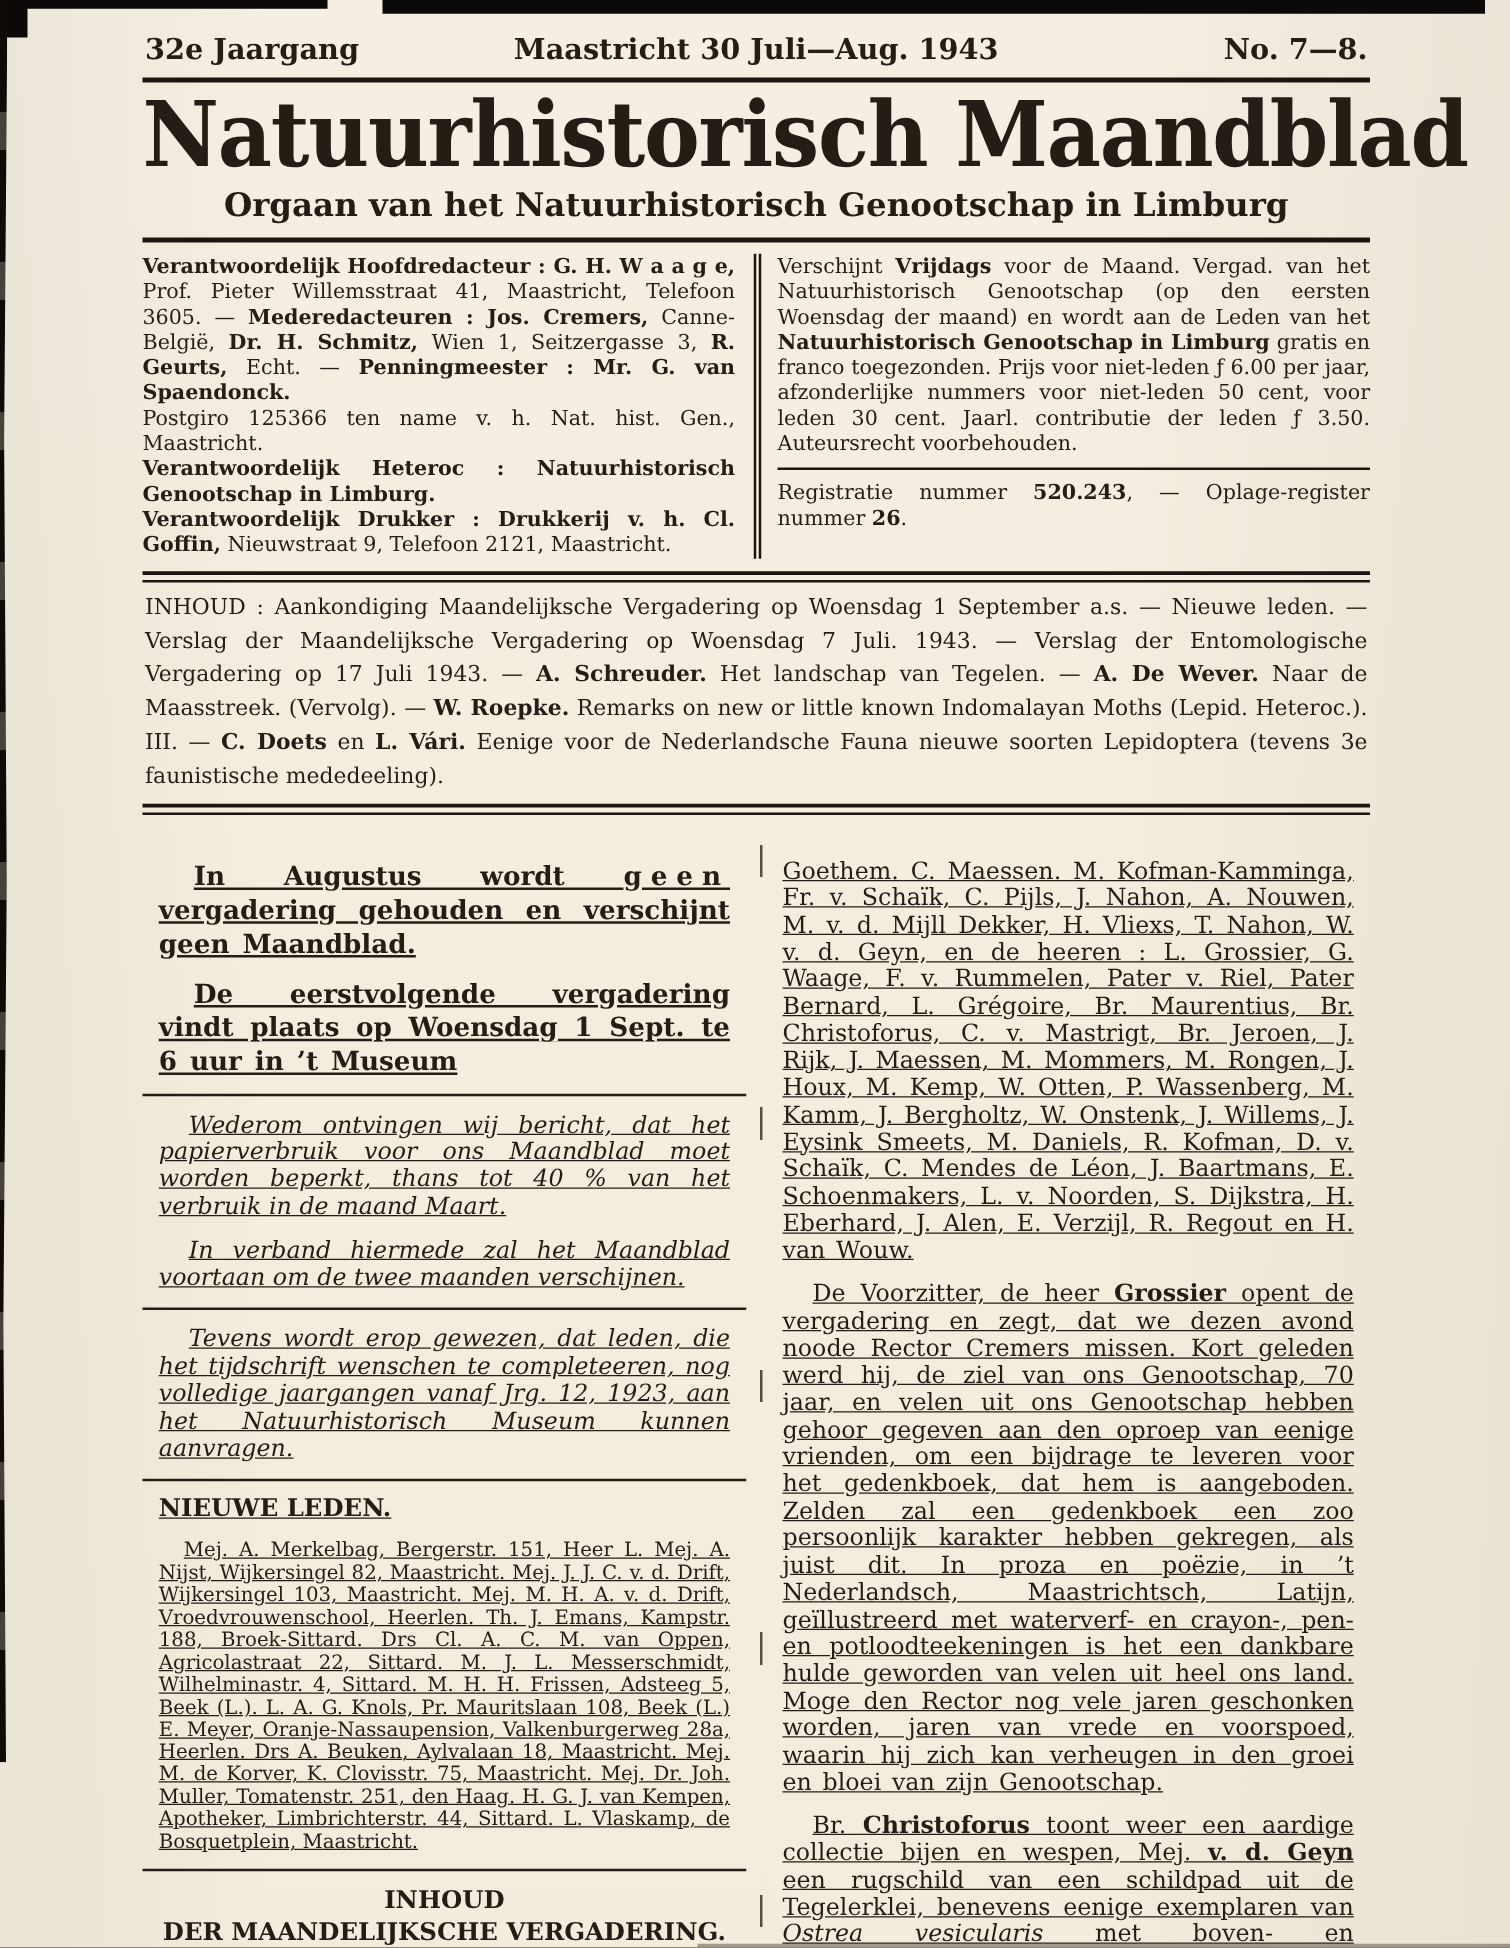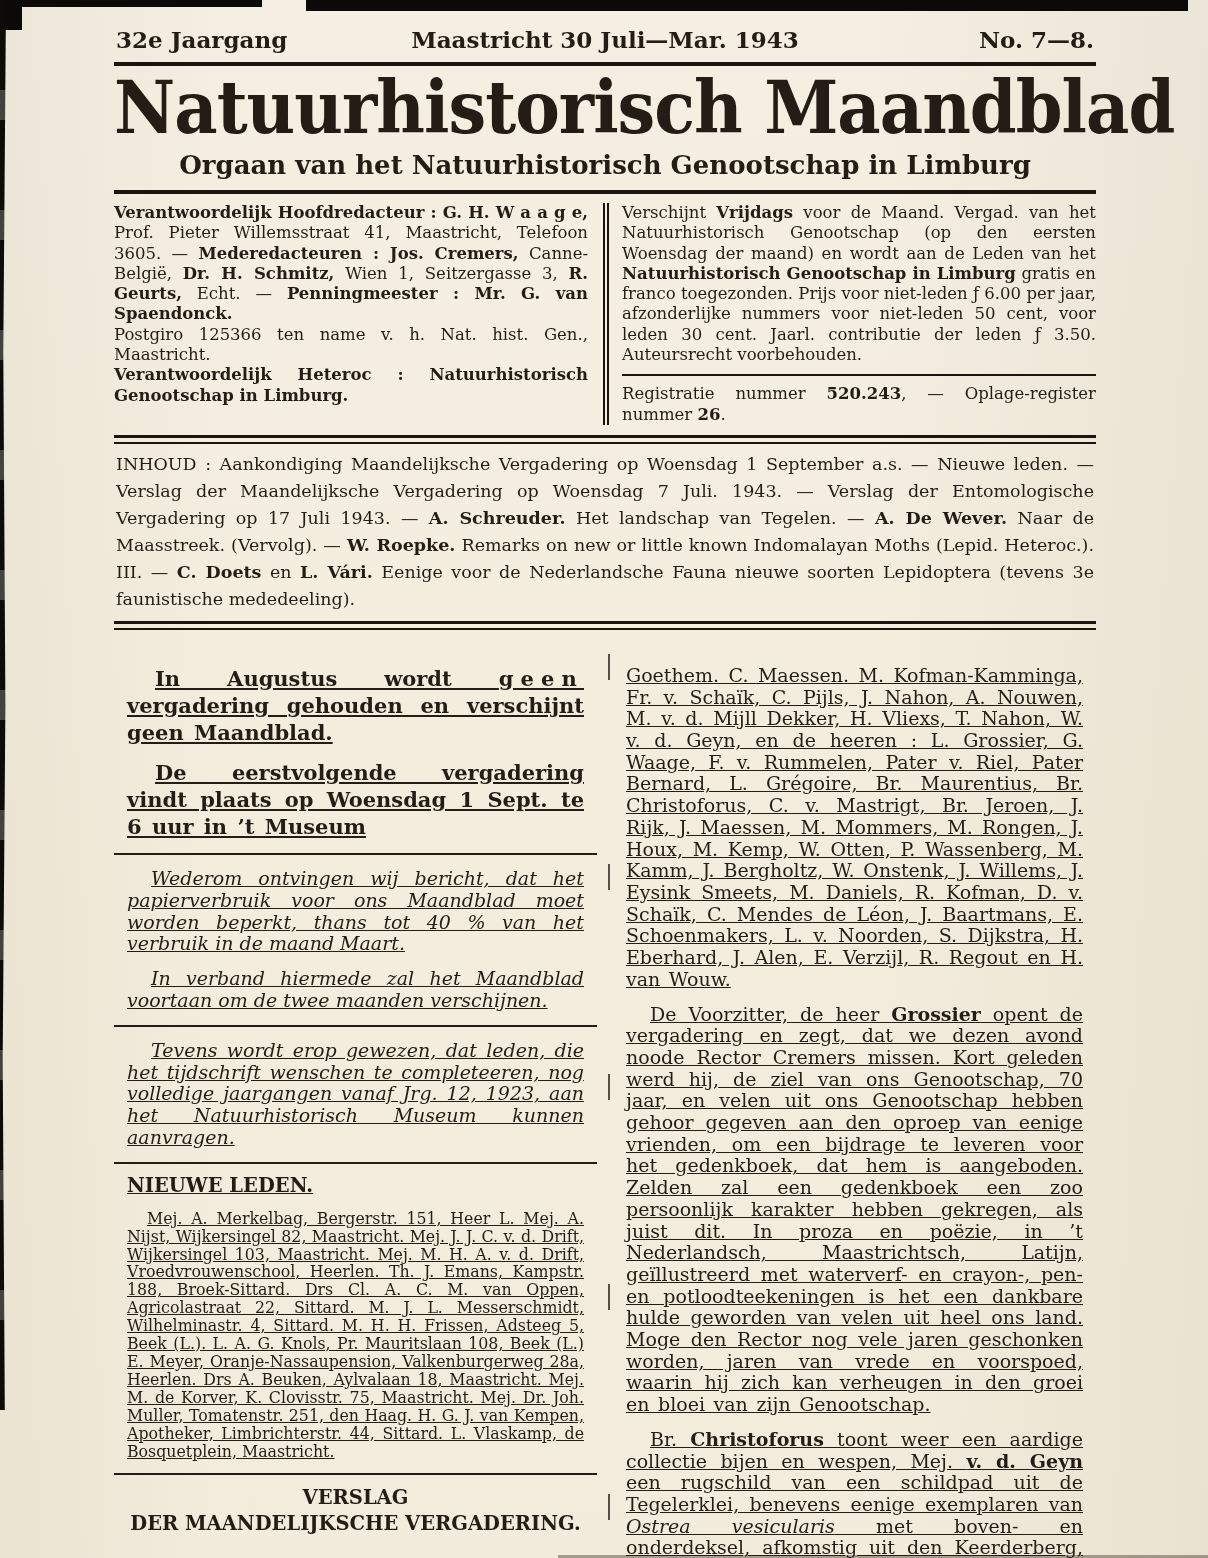--- a/index.html
+++ b/index.html
@@ -93,36 +93,37 @@
   <div class="scan-top-a"></div>
   <div class="scan-top-b"></div>
   <div class="scan-top-c"></div>
   <div class="scan-left"></div>
   <div class="scan-bottom"></div>
 
   <div class="content">
 
     <div class="hdr-row">
       <span class="hdr-vol">32e Jaargang</span>
-      <span class="hdr-date">Maastricht 30 Juli—Mar. 1943</span>
+      <span class="hdr-date">Maastricht 30 Juli—Aug. 1943</span>
       <span class="hdr-issue">No. 7—8.</span>
     </div>
 
     <div class="rule-thick"></div>
 
     <div class="journal-title">Natuurhistorisch Maandblad</div>
     <div class="journal-subtitle">Orgaan van het Natuurhistorisch Genootschap in Limburg</div>
 
     <div class="rule-thick" style="margin-top:10px"></div>
 
     <div class="masthead">
       <div class="col mh-left">
         <p><span class="b">Verantwoordelijk Hoofdredacteur :  </span><span class="b">G.  H.  W a a g e,</span><span> Prof. Pieter Willemsstraat 41, Maastricht, Telefoon 3605. — </span><span class="b">Mederedacteuren :  Jos. Cremers,</span><span> Canne-België, </span><span class="b">Dr. H. Schmitz,</span><span> Wien 1, Seitzergasse 3, </span><span class="b">R. Geurts,</span><span> Echt. — </span><span class="b">Penningmeester :  Mr. G. van Spaendonck.</span></p>
         <p>Postgiro 125366 ten name v. h. Nat. hist. Gen., Maastricht.</p>
         <p><span class="b">Verantwoordelijk Heteroc :  Natuurhistorisch Genootschap in Limburg.</span></p>
+        <p><span class="b">Verantwoordelijk Drukker :  Drukkerij v. h. Cl. Goffin,</span><span> Nieuwstraat 9, Telefoon 2121, Maastricht.</span></p>
       </div>
       <div class="vdivider"></div>
       <div class="col mh-right">
         <p><span>Verschijnt </span><span class="b">Vrijdags</span><span> voor de Maand. Vergad. van het Natuurhistorisch Genootschap (op den eersten Woensdag der maand) en wordt aan de Leden van het </span><span class="b">Natuurhistorisch Genootschap in Limburg</span><span> gratis en franco toegezonden. Prijs voor niet-leden ƒ 6.00 per jaar, afzonderlijke nummers voor niet-leden 50 cent, voor leden 30 cent. Jaarl. contributie der leden ƒ 3.50. Auteursrecht voorbehouden.</span></p>
         <div class="mh-rule"></div>
         <p><span>Registratie nummer </span><span class="b">520.243</span><span>, — Oplage-register nummer </span><span class="b">26</span><span>.</span></p>
       </div>
     </div>
 
     <div class="rule-double"></div>
@@ -140,21 +141,21 @@
         <div class="thin-rule"></div>
         <p class="ital">Wederom ontvingen wij bericht, dat het papierverbruik voor ons Maandblad moet worden beperkt, thans tot 40 % van het verbruik in de maand Maart.</p>
         <p class="ital">In verband hiermede zal het Maandblad voortaan om de twee maanden verschijnen.</p>
         <div class="thin-rule"></div>
         <p class="ital">Tevens wordt erop gewezen, dat leden, die het tijdschrift wenschen te completeeren, nog volledige jaargangen vanaf Jrg. 12, 1923, aan het Natuurhistorisch Museum kunnen aanvragen.</p>
         <div class="thin-rule"></div>
         <p class="leden-head">NIEUWE LEDEN.</p>
         <p class="leden-list">Mej. A. Merkelbag, Bergerstr. 151, Heer L. Mej. A. Nijst, Wijkersingel 82, Maastricht. Mej. J. J. C. v. d. Drift, Wijkersingel 103, Maastricht. Mej. M. H. A. v. d. Drift, Vroedvrouwenschool, Heerlen. Th. J. Emans, Kampstr. 188, Broek-Sittard. Drs Cl. A. C. M. van Oppen, Agricolastraat 22, Sittard. M. J. L. Messerschmidt, Wilhelminastr. 4, Sittard. M. H. H. Frissen, Adsteeg 5, Beek (L.). L. A. G. Knols, Pr. Mauritslaan 108, Beek (L.) E. Meyer, Oranje-Nassaupension, Valkenburgerweg 28a, Heerlen. Drs A. Beuken, Aylvalaan 18, Maastricht. Mej. M. de Korver, K. Clovisstr. 75, Maastricht. Mej. Dr. Joh. Muller, Tomatenstr. 251, den Haag. H. G. J. van Kempen, Apotheker, Limbrichterstr. 44, Sittard. L. Vlaskamp, de Bosquetplein, Maastricht.</p>
         <div class="thin-rule"></div>
         <div class="verslag-head">
-          <div>VERSLAG</div>
+          <div>INHOUD</div>
           <div>DER MAANDELIJKSCHE VERGADERING.</div>
 
         </div>
 
       </div>
 
       <div class="col-right">
         <p class="bodytxt">Goethem. C. Maessen. M. Kofman-Kamminga, Fr. v. Schaïk, C. Pijls, J. Nahon, A. Nouwen, M. v. d. Mijll Dekker, H. Vliexs, T. Nahon, W. v. d. Geyn, en de heeren : L. Grossier, G. Waage, F. v. Rummelen, Pater v. Riel, Pater Bernard, L. Grégoire, Br. Maurentius, Br. Christoforus, C. v. Mastrigt, Br. Jeroen, J. Rijk, J. Maessen, M. Mommers, M. Rongen, J. Houx, M. Kemp, W. Otten, P. Wassenberg, M. Kamm, J. Bergholtz, W. Onstenk, J. Willems, J. Eysink Smeets, M. Daniels, R. Kofman, D. v. Schaïk, C. Mendes de Léon, J. Baartmans, E. Schoenmakers, L. v. Noorden, S. Dijkstra, H. Eberhard, J. Alen, E. Verzijl, R. Regout en H. van Wouw.</p>
         <p class="bodytxt ind"><span>De Voorzitter, de heer </span><span class="b">Grossier</span><span> opent de vergadering en zegt, dat we dezen avond noode Rector Cremers missen. Kort geleden werd hij, de ziel van ons Genootschap, 70 jaar, en velen uit ons Genootschap hebben gehoor gegeven aan den oproep van eenige vrienden, om een bijdrage te leveren voor het gedenkboek, dat hem is aangeboden. Zelden zal een gedenkboek een zoo persoonlijk karakter hebben gekregen, als juist dit. In proza en poëzie, in ’t Nederlandsch, Maastrichtsch, Latijn, geïllustreerd met waterverf- en crayon-, pen- en potloodteekeningen is het een dankbare hulde geworden van velen uit heel ons land. Moge den Rector nog vele jaren geschonken worden, jaren van vrede en voorspoed, waarin hij zich kan verheugen in den groei en bloei van zijn Genootschap.</span></p>
         <p class="bodytxt ind jlast"><span>Br. </span><span class="b">Christoforus</span><span> toont weer een aardige collectie bijen en wespen, Mej. </span><span class="b">v. d. Geyn</span><span> een rugschild van een schildpad uit de Tegelerklei, benevens eenige exemplaren van </span><span class="i">Ostrea vesicularis</span><span> met boven- en onderdeksel, afkomstig uit den Keerderberg, de heer </span><span class="b">Dijkstra</span><span> een mantelanjelier (</span><span class="i">Tunica prolifera</span><span>), gevonden langs ’t spoor tusschen Voerendaal en Heerlen. Verder toont hij een gal op </span><span class="i">Poa nemoralis</span></p>

